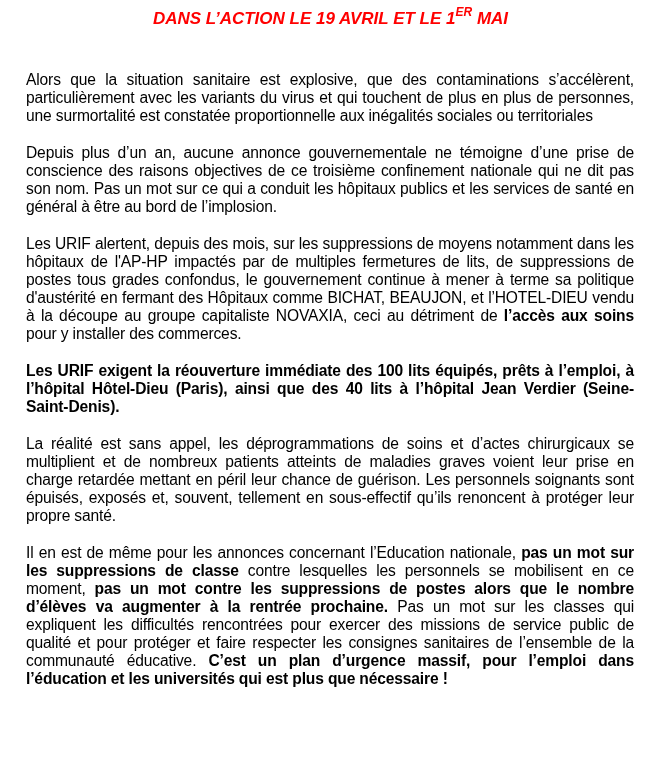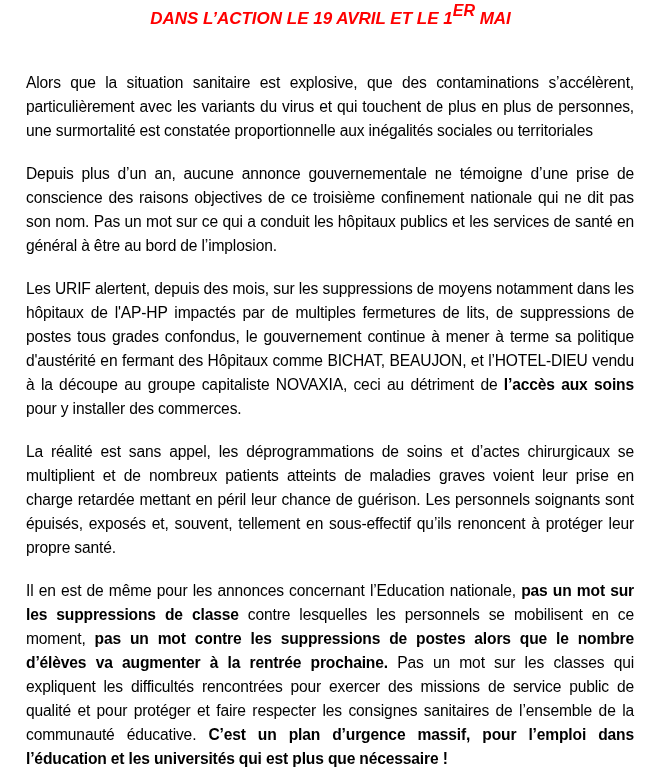--- a/index.html
+++ b/index.html
@@ -22,37 +22,37 @@
     width: 661px;
     text-align: center;
     font-weight: bold;
     font-style: italic;
     font-size: 17px;
     line-height: 20px;
     color: #ff0000;
     margin: 0;
   }
   .title sup {
-    font-size: 16px;
+    font-size: 12px;
     line-height: 0;
     position: relative;
     top: -1px;
     vertical-align: super;
     text-align: center;
   }
   .content {
     position: absolute;
     top: 71px;
     left: 26px;
     width: 608px;
   }
   .para {
     margin: 0 0 19px 0;
     font-size: 15.6px;
-    line-height: 24px;
+    line-height: 18px;
     text-align: justify;
     text-align-last: left;
     letter-spacing: -0.15px;
   }
   .para.bold-para {
     font-weight: bold;
   }
   .b {
     font-weight: bold;
   }
@@ -62,17 +62,18 @@
 
 <h1 class="title" style="color: rgb(255, 0, 0);"><span>DANS L’ACTION LE 19 AVRIL ET LE 1</span><sup>ER</sup><span> MAI</span></h1>
 
 <div class="content">
   <p class="para">Alors que la situation sanitaire  est explosive, que des contaminations s’accélèrent, particulièrement avec les variants du virus et qui touchent de plus en plus de personnes, une surmortalité est constatée proportionnelle aux inégalités sociales ou territoriales</p>
 
   <p class="para">Depuis plus d’un an, aucune annonce gouvernementale ne témoigne d’une prise de conscience des raisons objectives de ce troisième confinement nationale qui ne dit pas son nom. Pas un mot sur ce qui a conduit les hôpitaux publics et les services de santé en général à être au bord de l’implosion.</p>
 
   <p class="para"><span>Les URIF alertent, depuis des mois, sur les suppressions de moyens notamment dans les hôpitaux de l'AP-HP impactés par de multiples fermetures de lits, de suppressions de postes tous grades confondus, le gouvernement continue à mener à terme sa politique d'austérité en fermant des Hôpitaux comme BICHAT, BEAUJON, et l’HOTEL-DIEU vendu à la découpe au groupe capitaliste NOVAXIA, ceci au détriment de </span><span class="b">l’accès aux soins</span><span> pour y installer des commerces.</span></p>
 
+  <p class="para bold-para">Les URIF exigent la réouverture immédiate des 100 lits équipés, prêts à l’emploi, à l’hôpital Hôtel-Dieu (Paris), ainsi que des 40 lits à l’hôpital Jean Verdier (Seine-Saint-Denis).</p>
 
   <p class="para">La réalité est sans appel, les déprogrammations de soins et d’actes chirurgicaux se multiplient et de nombreux patients atteints de maladies graves voient leur prise en charge retardée mettant en péril leur chance de guérison. Les personnels soignants sont épuisés, exposés et, souvent, tellement en sous-effectif qu’ils renoncent à protéger leur propre santé.</p>
 
   <p class="para"><span>Il en est de même pour les annonces concernant l’Education nationale, </span><span class="b">pas un mot sur les suppressions de classe</span><span> contre lesquelles les personnels se mobilisent en ce moment,  </span><span class="b">pas un mot contre les suppressions de postes alors que le nombre d’élèves va augmenter à la rentrée prochaine.</span><span>  Pas un mot sur les classes qui expliquent les difficultés rencontrées pour exercer des missions de service public de qualité et pour protéger et faire respecter les consignes sanitaires de l’ensemble de la communauté éducative. </span><span class="b">C’est un plan d’urgence massif, pour l’emploi dans l’éducation et les universités qui est plus que nécessaire !</span></p>
 </div>
 
 </body></html>

